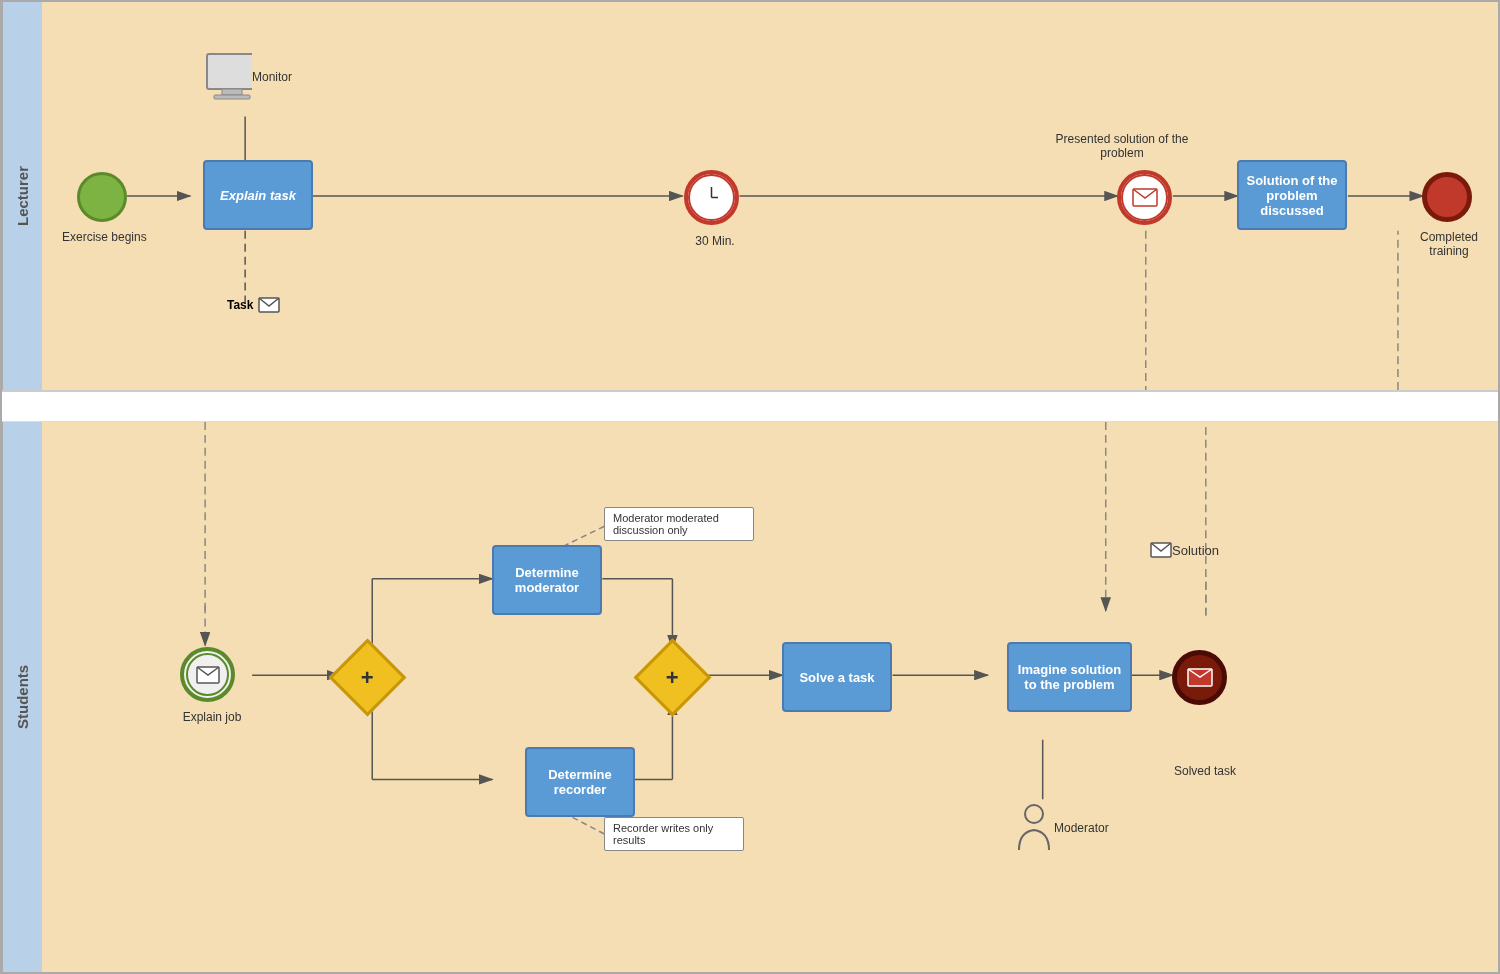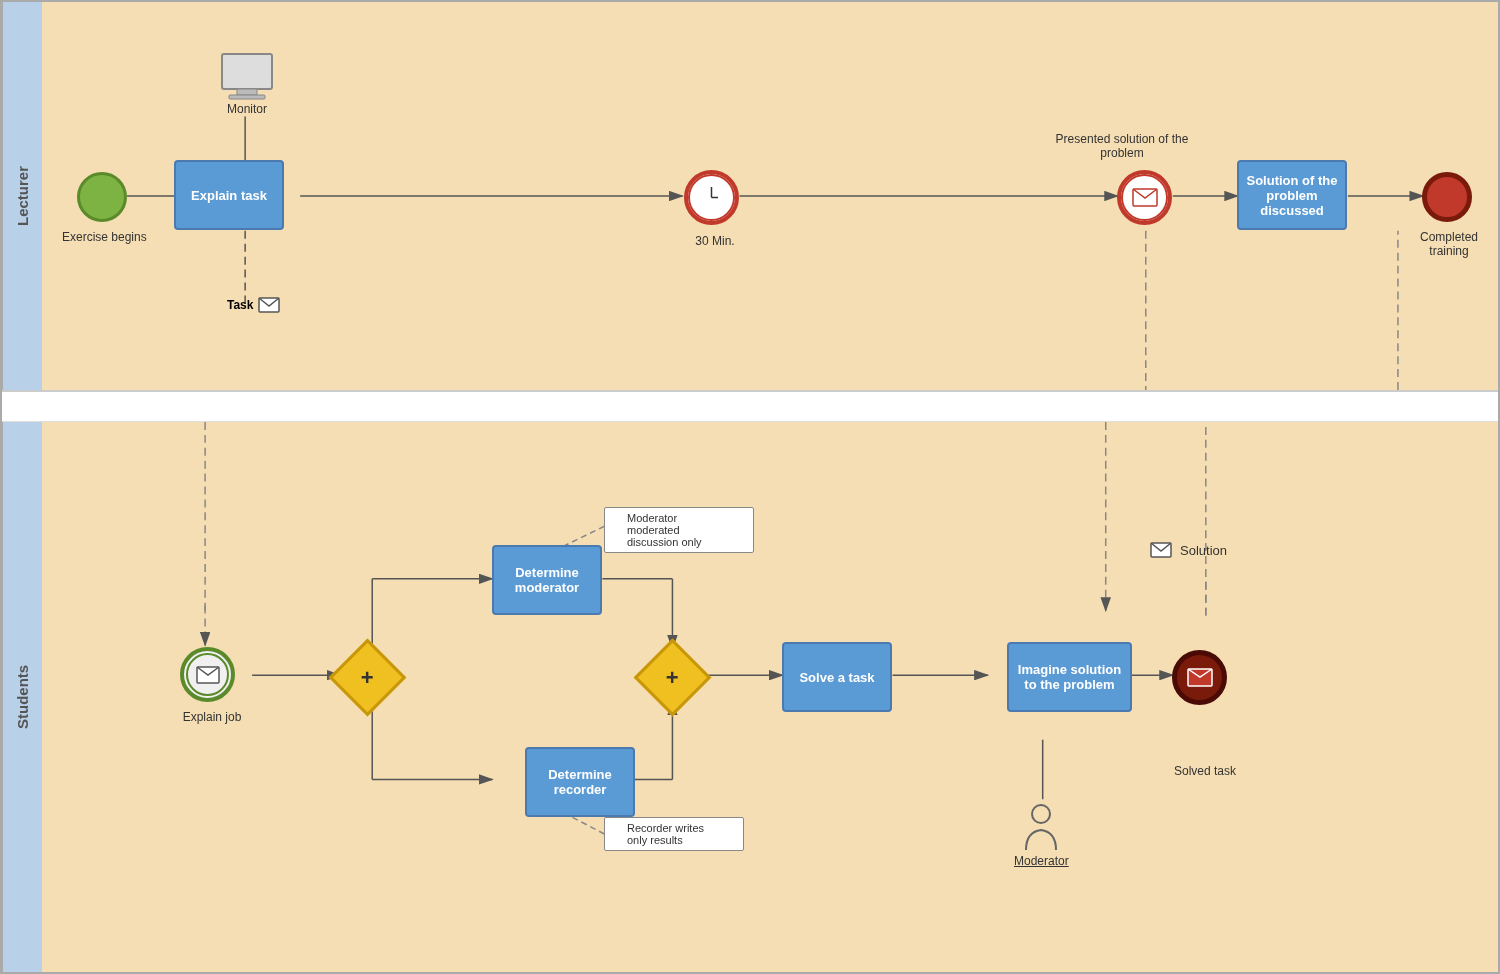--- a/index.html
+++ b/index.html
@@ -71,21 +71,21 @@
       top: 0; left: 0;
       width: 100%;
       height: 100%;
       pointer-events: none;
     }
 
     
     .bpmn-el {
       position: absolute;
       display: flex;
-      flex-direction: column;
+      flex-direction: row;
       align-items: center;
       justify-content: center;
       text-align: center;
     }
 
     
     .start-event {
       width: 50px;
       height: 50px;
       border-radius: 50%;
@@ -197,21 +197,21 @@
       font-size: 12px;
       color: #333;
       white-space: nowrap;
     }
 
     
     .annotation-box {
       position: absolute;
       border: 1.5px solid #888;
       background: #fff;
-      padding: 4px 22px;
+      padding: 4px 8px;
       font-size: 11px;
       color: #333;
       border-radius: 2px;
     }
   </style>
 </head>
 <body>
 
 <div class="diagram-wrapper">
 
@@ -256,21 +256,21 @@
           <rect x="12" y="43" width="36" height="4" rx="1" fill="#bbb" stroke="#888" stroke-width="1"></rect>
         </svg>
         <div style="font-size:12px; color:#333;">Monitor</div>
       </div>
 
       <div class="bpmn-el" style="left:35px; top:170px;">
         <div class="start-event"></div>
       </div>
       <div class="el-label" style="left:20px; top:228px; width:80px; font-size:12px;">Exercise begins</div>
 
-      <div class="bpmn-el" style="left:132px; top:158px;">
+      <div class="bpmn-el" style="left:161px; top:158px;font-style:italic;">
         <div class="task-box">Explain task</div>
       </div>
 
       <div class="bpmn-el" style="left:185px; top:295px;font-weight:bold;">
         <div style="display:flex; align-items:center; gap:5px;">
           <span style="font-size:12px;">Task</span>
           <svg width="22" height="16">
             <rect x="1" y="1" width="20" height="14" rx="1" fill="white" stroke="#555" stroke-width="1.5"></rect>
             <polyline points="1,1 11,9 21,1" fill="none" stroke="#555" stroke-width="1.5"></polyline>
           </svg>
@@ -406,34 +406,34 @@
       <div class="bpmn-el" style="left:1130px; top:228px;">
         <div class="msg-end-event">
           <svg width="26" height="19">
             <rect x="1" y="1" width="24" height="17" rx="1" fill="#c0392b" stroke="#fff" stroke-width="1.5"></rect>
             <polyline points="1,1 13,9 25,1" fill="none" stroke="#fff" stroke-width="1.5"></polyline>
           </svg>
         </div>
       </div>
       <div class="el-label" style="left:1118px; top:298px; width:90px;margin-top:44px;">Solved task</div>
 
-      <div class="bpmn-el" style="left:1108px; top:120px; flex-direction:row; gap:8px;">
+      <div class="bpmn-el" style="left:1108px; top:120px; flex-direction:row; gap:0;">
         <svg width="22" height="16">
           <rect x="1" y="1" width="20" height="14" rx="1" fill="white" stroke="#555" stroke-width="1.5"></rect>
           <polyline points="1,1 11,9 21,1" fill="none" stroke="#555" stroke-width="1.5"></polyline>
         </svg>
         <span style="font-size:13px; color:#333;">Solution</span>
       </div>
 
       <div class="bpmn-el" style="left:972px; top:380px;">
         <svg width="40" height="50">
           <circle cx="20" cy="12" r="9" fill="none" stroke="#666" stroke-width="2"></circle>
           <path d="M5 48 Q5 30 20 28 Q35 30 35 48" fill="none" stroke="#666" stroke-width="2"></path>
         </svg>
-        <div style="font-size:12px; margin-top:2px; color:#333;text-decoration:underline;">Moderator</div>
+        <div style="font-size:12px; margin-top:2px; color:#333;">Moderator</div>
       </div>
 
       <div class="annotation-box" style="left:562px; top:85px; width:150px; white-space:normal;">
         <span>Moderator moderated discussion only</span>
       </div>
 
       <div class="annotation-box" style="left:562px; top:395px; width:140px; white-space:normal;">
         <span>Recorder writes only results</span>
       </div>
 

